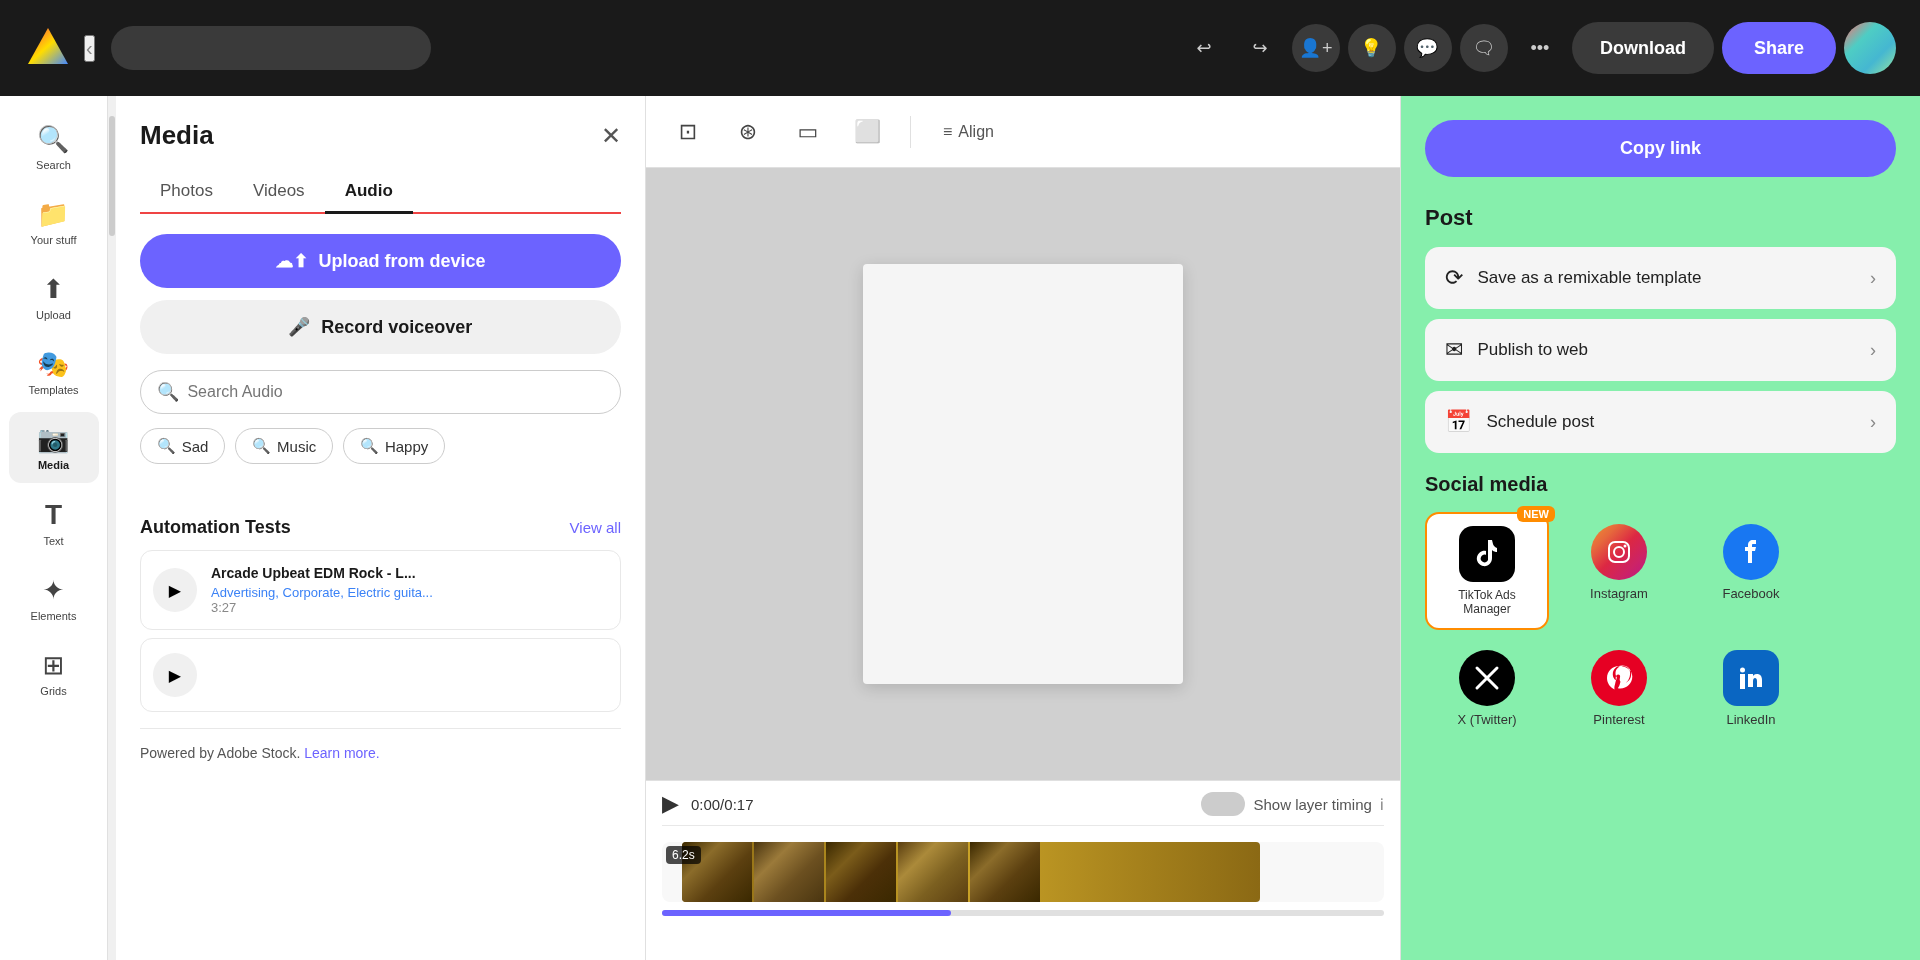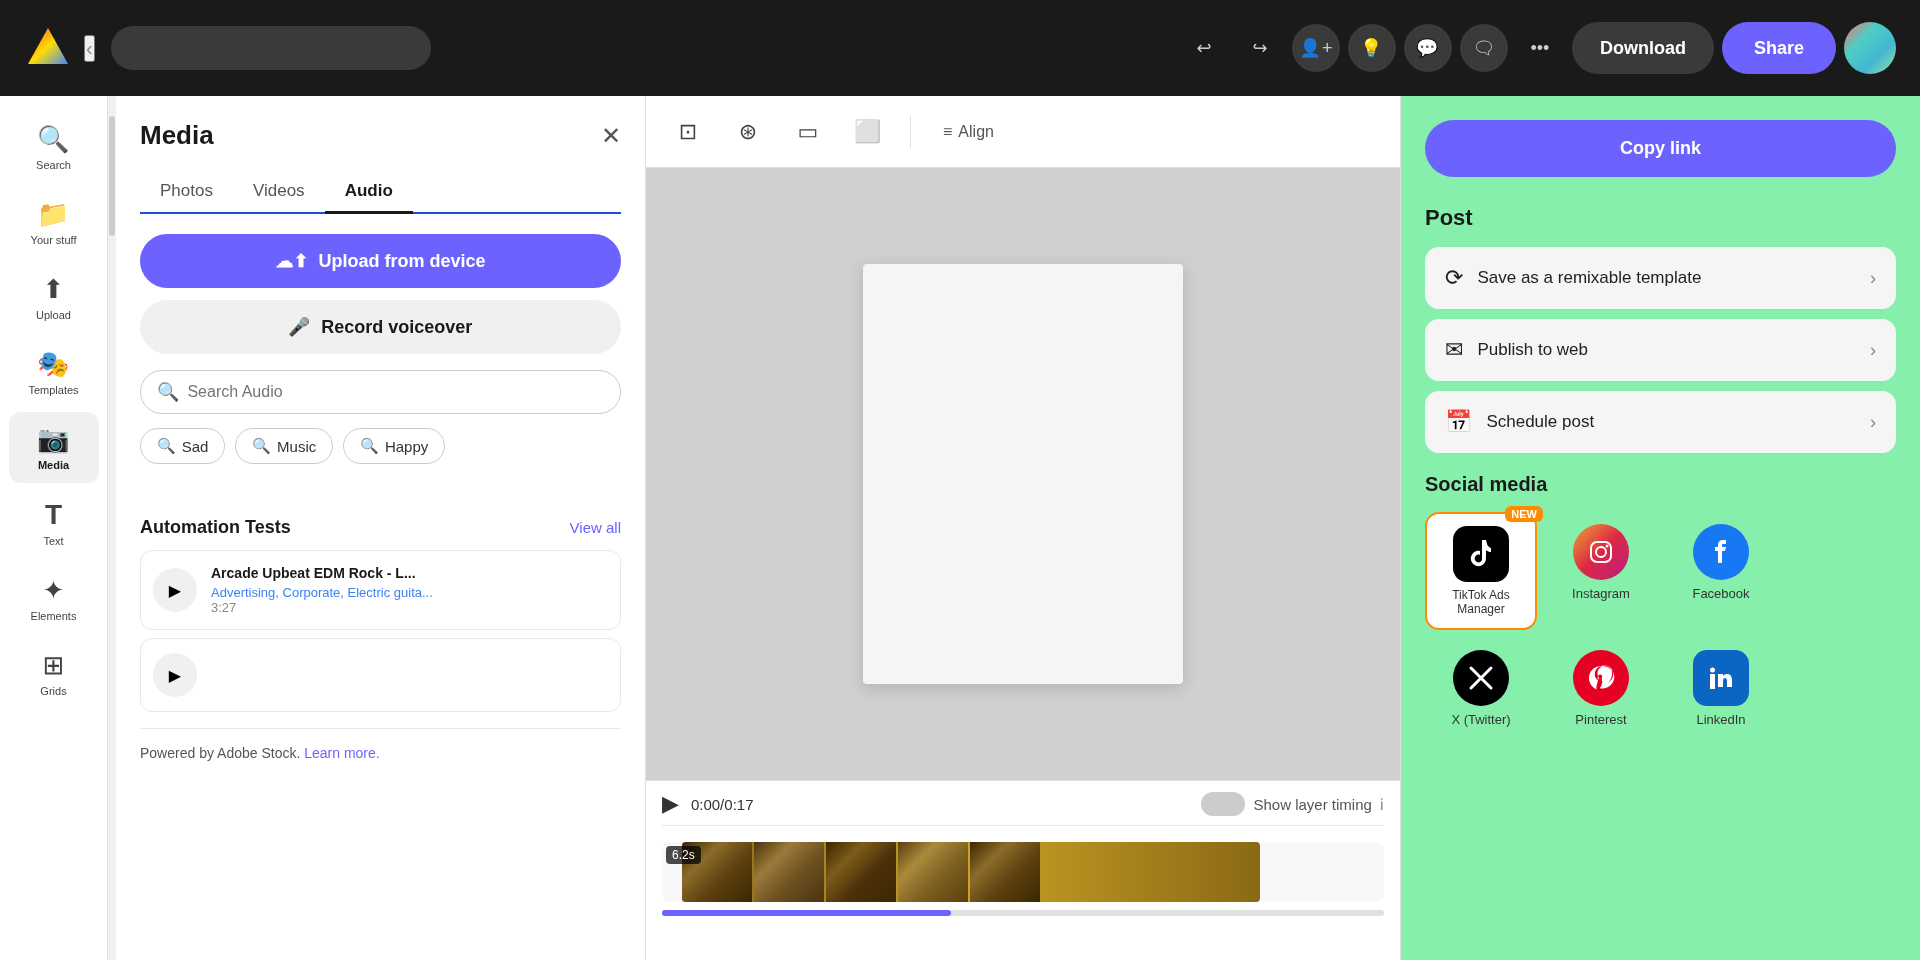--- a/index.html
+++ b/index.html
@@ -122,21 +122,21 @@
     .panel-header {
       display: flex;
       justify-content: space-between;
       align-items: center;
       margin-bottom: 20px;
     }
     .panel-title { font-size: 26px; font-weight: 700; color: #1a1a1a; }
     .close-btn { background: none; border: none; cursor: pointer; font-size: 24px; color: #555; }
 
     
-    .tabs { display: flex; gap: 0; margin-bottom: 20px; border-bottom: 2px solid #1d4ed8; }
+    .tabs { display: flex; gap: 0; margin-bottom: 20px; border-bottom: 2px solid #ef4444; }
     .tab {
       padding: 10px 20px;
       font-size: 17px;
       color: #555;
       cursor: pointer;
       border-bottom: 3px solid transparent;
       margin-bottom: -2px;
       font-weight: 500;
     }
     .tab.active { color: #1a1a1a; border-bottom: 3px solid #1a1a1a; font-weight: 700; }
@@ -449,21 +449,21 @@
     .option-icon { font-size: 22px; }
     .chevron-right { color: #888; font-size: 18px; }
 
     .social-heading { font-size: 20px; font-weight: 700; color: #1a1a1a; margin: 20px 0 16px; }
     .social-grid { display: flex; flex-wrap: wrap; gap: 8px; }
     .social-item {
       display: flex;
       flex-direction: column;
       align-items: center;
       gap: 6px;
-      width: 112px;
+      width: 124px;
       padding: 12px 8px;
       border-radius: 12px;
       cursor: pointer;
     }
     .social-item.selected {
       border: 2.5px solid #ff8c00;
       border-radius: 14px;
       background: #fff;
       position: relative;
     }

